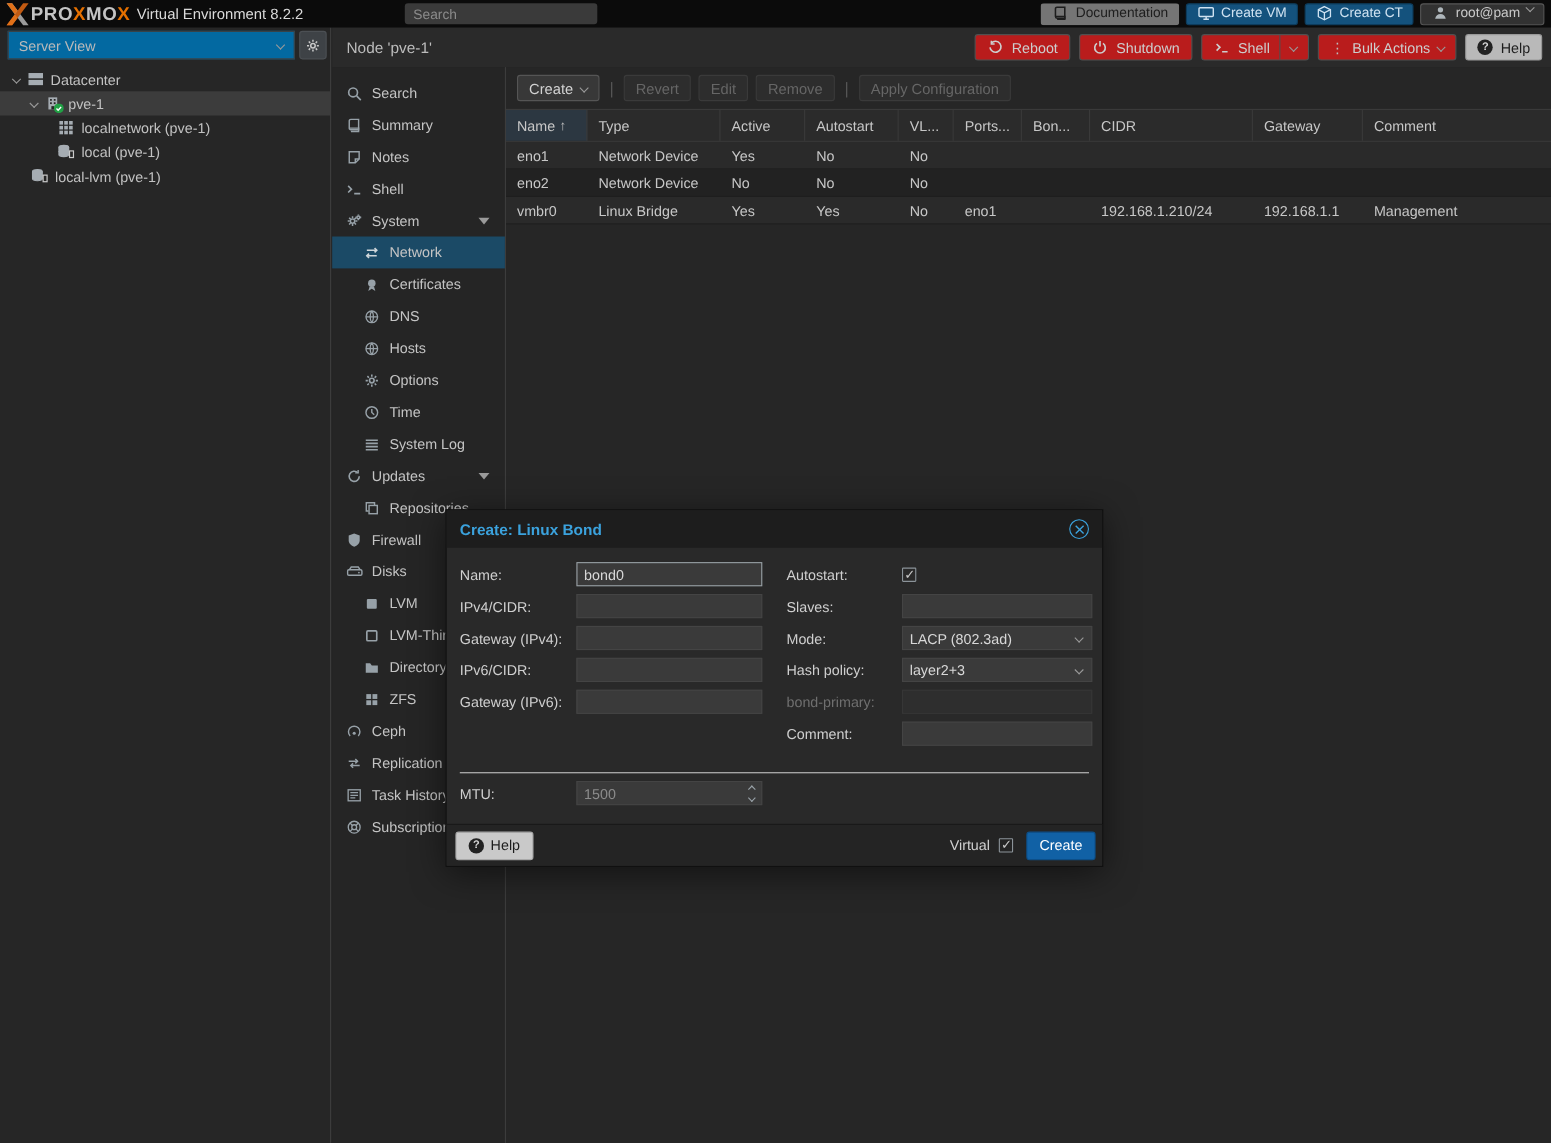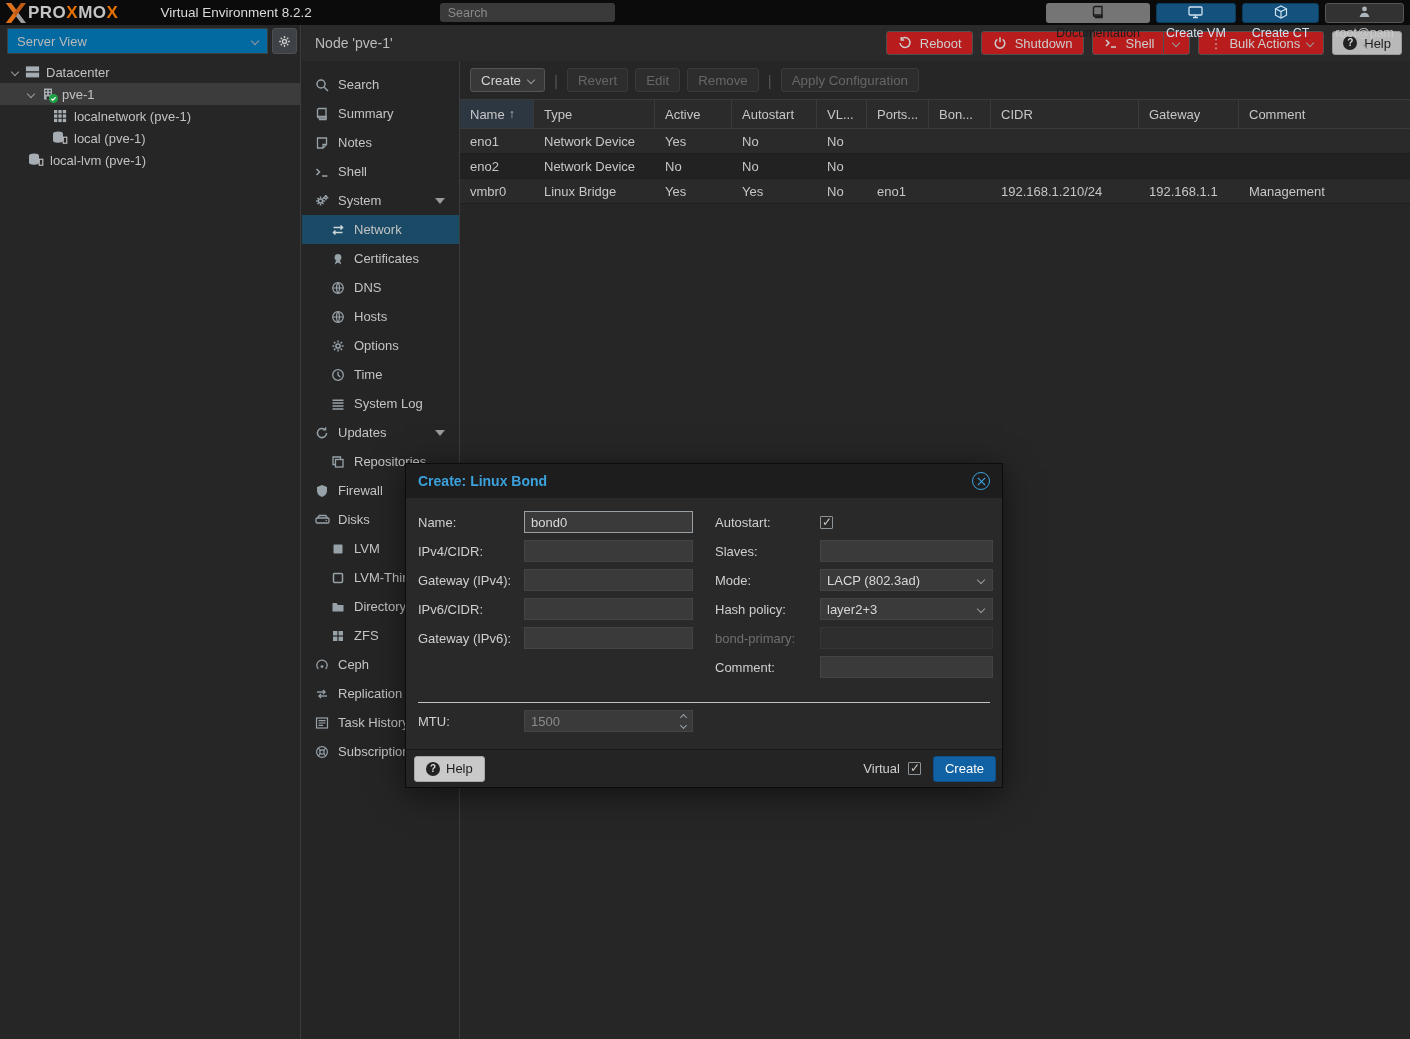--- a/index.html
+++ b/index.html
@@ -2,29 +2,29 @@
 <html><head>
 <meta charset="utf-8">
 <style>
   * { margin:0; padding:0; box-sizing:border-box; }
   html,body { width:1410px; height:1039px; overflow:hidden; }
   body { background:#262626; font-family:"Liberation Sans", sans-serif; font-size:13px; color:#c9c9c9; position:relative; }
   svg { display:block; }
   .ic { display:inline-flex; align-items:center; justify-content:center; width:16px; height:16px; flex:0 0 auto; }
 
   
-  .topbar { position:absolute; left:0; top:0; width:1410px; height:25px; background:#0b0b0b; display:flex; align-items:center; z-index:5;gap:36px; }
+  .topbar { position:absolute; left:0; top:0; width:1410px; height:25px; background:#0b0b0b; display:flex; align-items:center; z-index:5; }
   .logo { display:flex; align-items:center; margin-left:4px; }
   .brand { font-weight:bold; font-size:17px; letter-spacing:.5px; color:#c4c4c4; }
   .brand .ox { color:#e57000; }
   .subtitle { color:#dadada; font-size:13.5px; margin-left:6px; }
   .tb-search { margin-left:92px; width:175px; height:19px; background:#3a3a3a; border:none; border-radius:3px; color:#cccccc; padding:0 8px; font-size:12.5px; font-family:"Liberation Sans", sans-serif; }
   .tb-search::placeholder { color:#8b8b8b; }
   .tb-right { margin-left:auto; display:flex; align-items:center; gap:6px; margin-right:6px; }
-  .tbtn { height:20px; display:inline-flex; align-items:center; gap:6px; padding:0 9px; border-radius:3px; font-size:12.5px; border:1px solid transparent; cursor:pointer;flex-direction:column; }
+  .tbtn { height:20px; display:inline-flex; gap:6px; padding:0 9px; border-radius:3px; font-size:12.5px; border:1px solid transparent; cursor:pointer; }
   .tbtn.gray { background:#757575; color:#1d1d1d; }
   .tbtn.blue { background:#14527d; color:#cfe2f1; border-color:#0d3c5c; }
   .tbtn.dark { background:#323232; color:#c9c9c9; border-color:#565656; }
 
   
   .tree-panel { position:absolute; left:0; top:25px; width:301px; bottom:0; background:#262626; border-right:1px solid #3c3c3c; }
   .tree-head { height:32px; display:flex; align-items:center; padding:0 3px 0 7px; gap:4px; }
   .combo { flex:1; height:26px; background:#0369a1; border:1px solid #3f3f3f; display:flex; align-items:center; padding:0 9px; color:#b9b9b9; }
   .combo .chev { margin-left:auto; }
   .gearbtn { width:25px; height:26px; background:#3e4246; border:1px solid #4c5054; border-radius:3px; display:flex; align-items:center; justify-content:center; cursor:pointer; }

